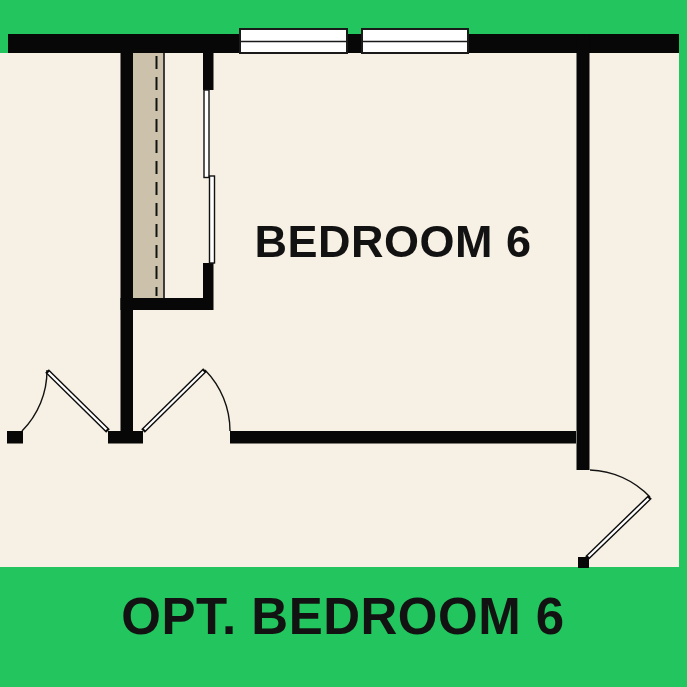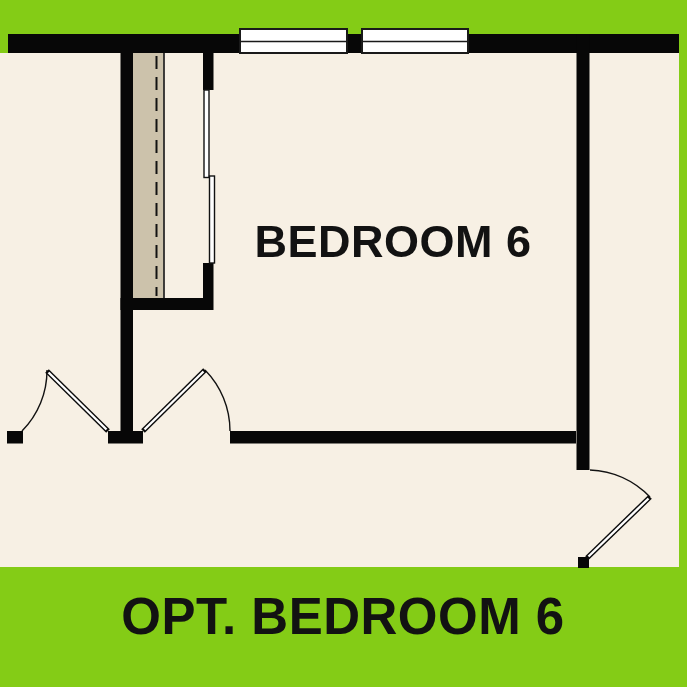--- a/index.html
+++ b/index.html
@@ -1,20 +1,20 @@
 <!DOCTYPE html>
 <html><head>
 <meta charset="utf-8">
 <style>
   html, body { margin: 0; padding: 0; background: #ffffff; }
   .stage {
     position: relative;
     width: 687px;
     height: 687px;
-    background: #84cc16;
+    background: #22c55e;
     overflow: hidden;
   }
   svg { display: block; }
   .wall { fill: #070707; stroke: none; }
   .win-frame { fill: #ffffff; stroke: #1a1a1a; stroke-width: 2; }
   .win-mid { stroke: #1a1a1a; stroke-width: 1.6; }
   .thin-line { stroke: #121212; stroke-width: 1.6; fill: none; }
   .rod-dashed { stroke: #121212; stroke-width: 2; stroke-dasharray: 13 8; fill: none; }
   .panel { fill: #ffffff; stroke: #121212; stroke-width: 1.4; }
   .door-arc { fill: none; stroke: #121212; stroke-width: 1.4; }

